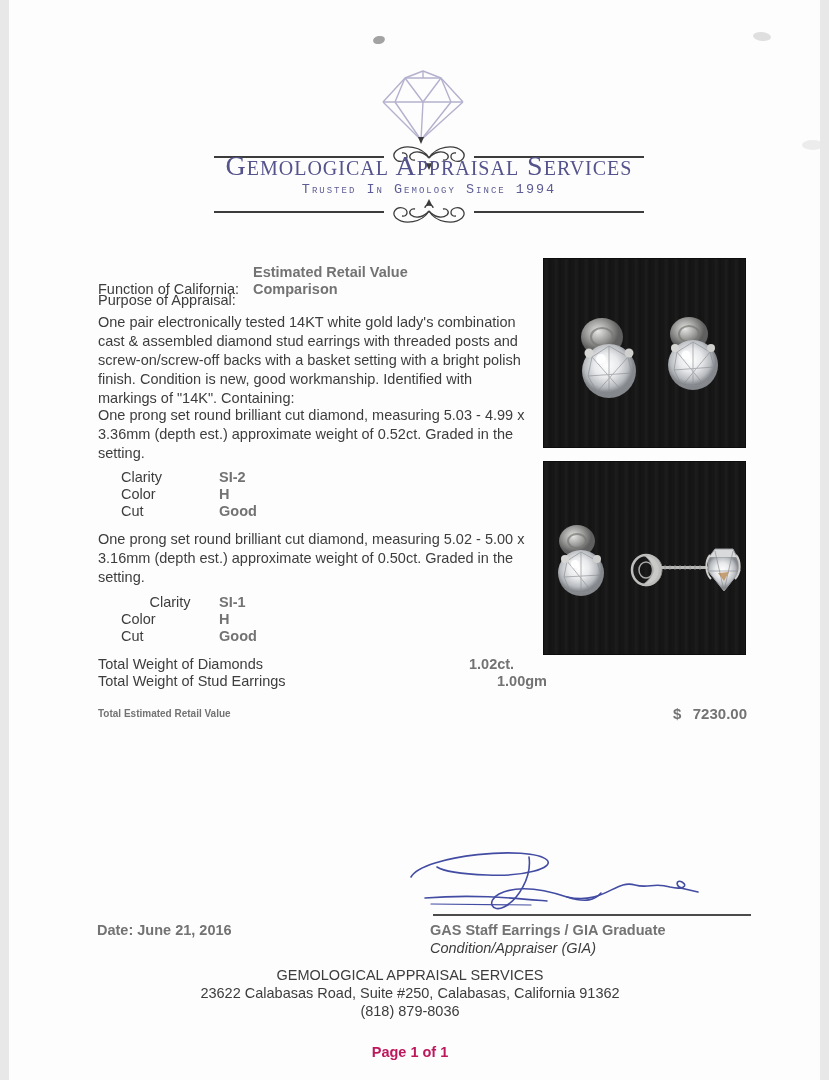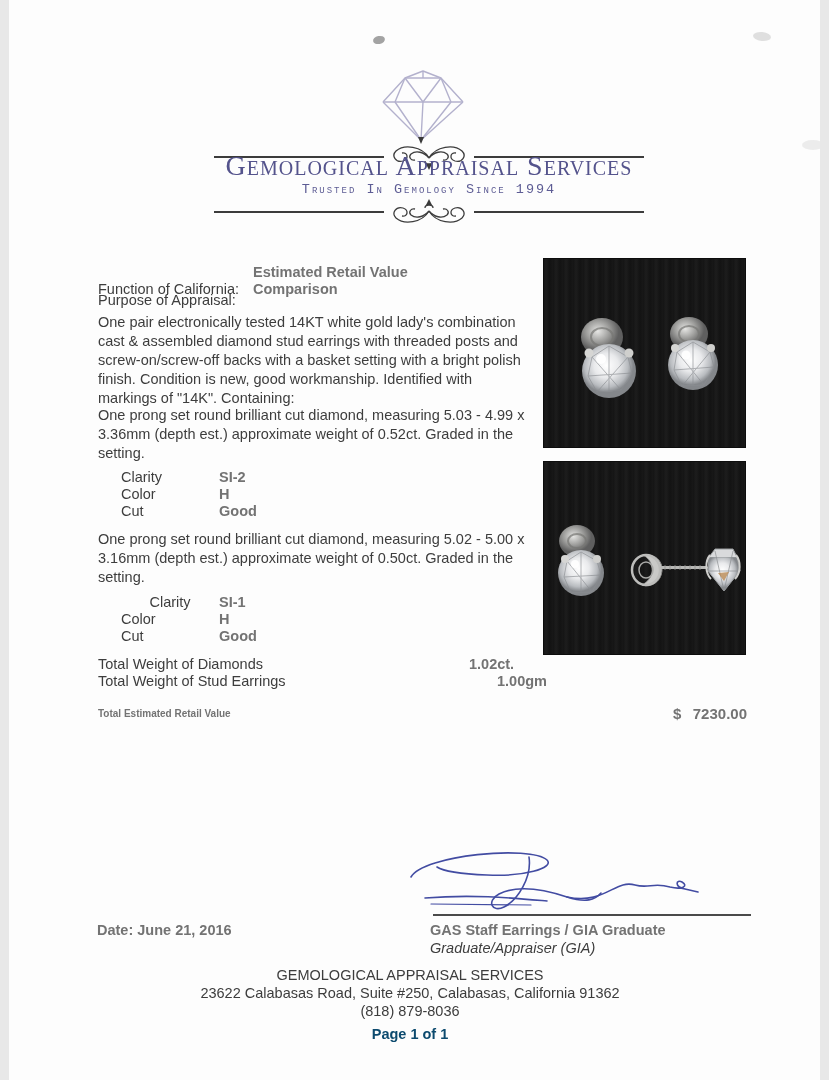--- a/index.html
+++ b/index.html
@@ -46,21 +46,21 @@
   }
   .photo1{top:258px;height:190px;}
   .photo2{top:461px;height:194px;}
 
   
   .sig-line{left:424px;top:914px;width:318px;height:0;border-top:2px solid #4b4b4b;}
 
   
   .footer-block{left:0px;top:966px;width:802px;text-align:center;}
   .footer-block div{line-height:18px;}
-  .footer-page{margin-top:5px;font-weight:bold;color:#0c4a6e;}
+  .footer-page{margin-top:23px;font-weight:bold;color:#be185d;}
 
   
   .smudge{border-radius:50%;}
 </style>
 </head>
 <body>
 
 <div class="page">
 
   <div class="abs smudge" style="left:364px;top:36px;width:12px;height:8px;background:#5a5a5a;opacity:.55;transform:rotate(-12deg);"></div>
@@ -249,21 +249,21 @@
       <path d="M148,14 C151,34 137,57 123,64 C111,70 105,58 118,51 C136,42 162,46 186,54 C205,60 214,57 220,50"></path>
       <path d="M186,54 C224,62 234,36 254,42 C268,46 272,39 289,44 C301,47 308,43 301,39 C295,36 293,44 304,46 L317,49"></path>
       <path d="M44,55 C92,51 132,55 166,58"></path>
       <path d="M50,61 L150,62" stroke-width="1.2"></path>
     </g>
   </svg>
   <div class="abs sig-line"></div>
 
   <div class="abs b" style="left:88px;top:921px;">Date: June 21, 2016</div>
   <div class="abs b" style="left:421px;top:921px;">GAS Staff Earrings / GIA Graduate</div>
-  <div class="abs i" style="left:421px;top:939px;">Graduate/Appraiser (GIA)</div>
+  <div class="abs i" style="left:421px;top:939px;">Condition/Appraiser (GIA)</div>
 
   <div class="abs footer-block">
     <div>GEMOLOGICAL APPRAISAL SERVICES</div>
     <div>23622 Calabasas Road, Suite #250, Calabasas, California 91362</div>
     <div>(818) 879-8036</div>
     <div class="footer-page">Page 1 of 1</div>
   </div>
 
 </div>
 

